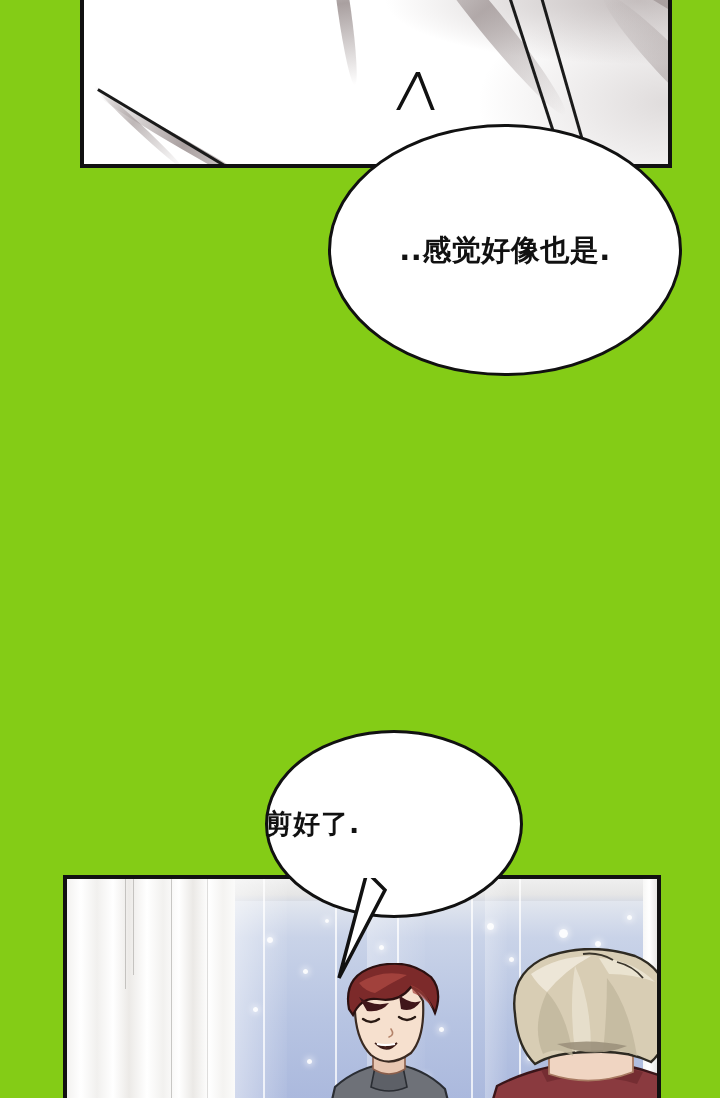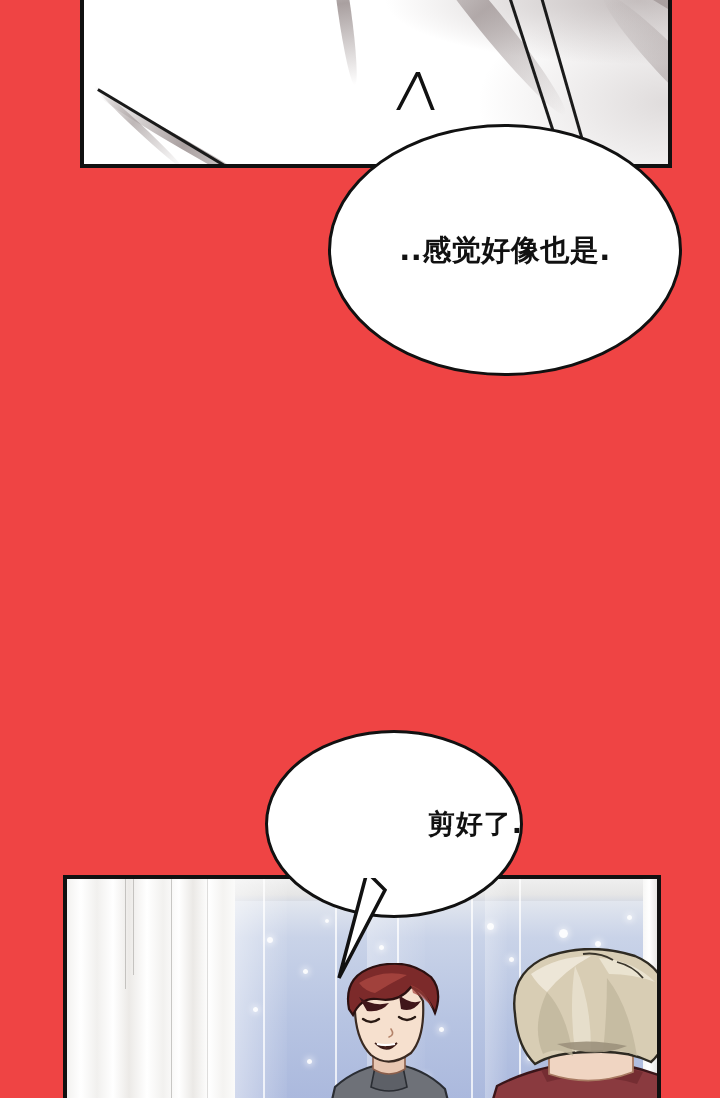--- a/index.html
+++ b/index.html
@@ -7,21 +7,21 @@
     padding: 0;
     background: #ffffff;
   }
   body {
     font-family: "Liberation Sans", "DejaVu Sans", sans-serif;
   }
   #page {
     position: relative;
     width: 720px;
     height: 1098px;
-    background: #ef4444;
+    background: #84cc16;
     overflow: hidden;
   }
 
   
   .panel-top {
     position: absolute;
     left: 80px;
     top: -40px;
     width: 592px;
     height: 208px;
@@ -113,21 +113,21 @@
     border: 3.5px solid #111111;
     border-radius: 50%;
     background: #ffffff;
     box-sizing: border-box;
   }
   .bubble-two .txt {
     position: absolute;
     left: 0; right: 0;
     top: 50%;
     transform: translateY(-50%);
-    text-align: right;
+    text-align: left;
     font-size: 27px;
     font-weight: 700;
     color: #111111;
     letter-spacing: 1px;
     font-family: "DejaVu Sans", "Liberation Sans", sans-serif;
   }
   .bubble-two .tail-svg {
     position: absolute;
     left: 50px;
     top: 140px;

